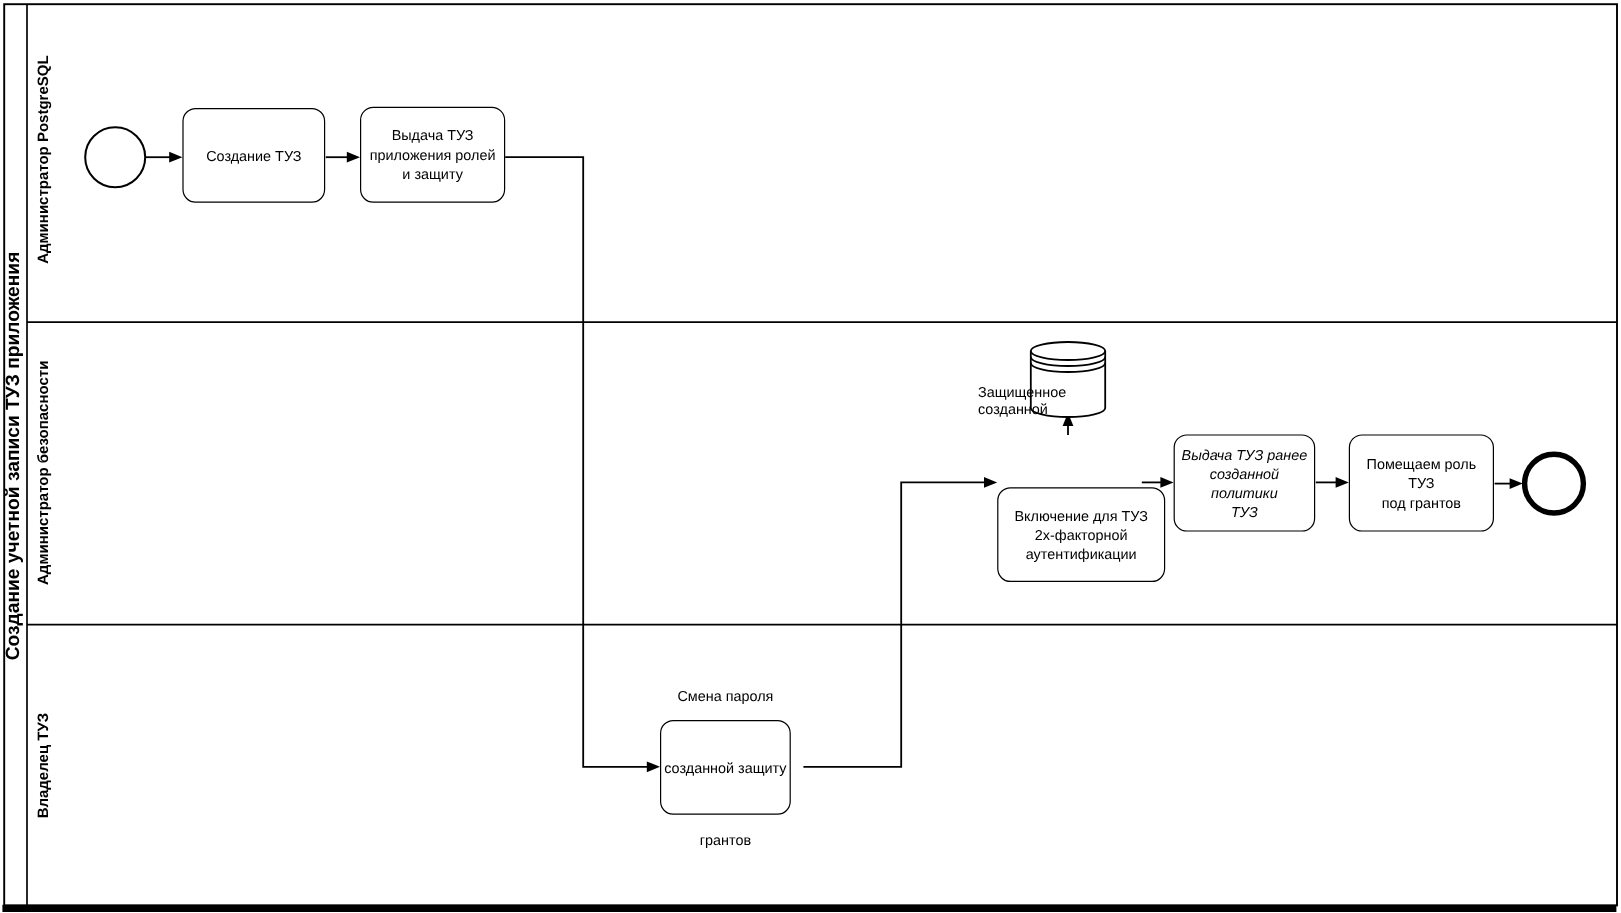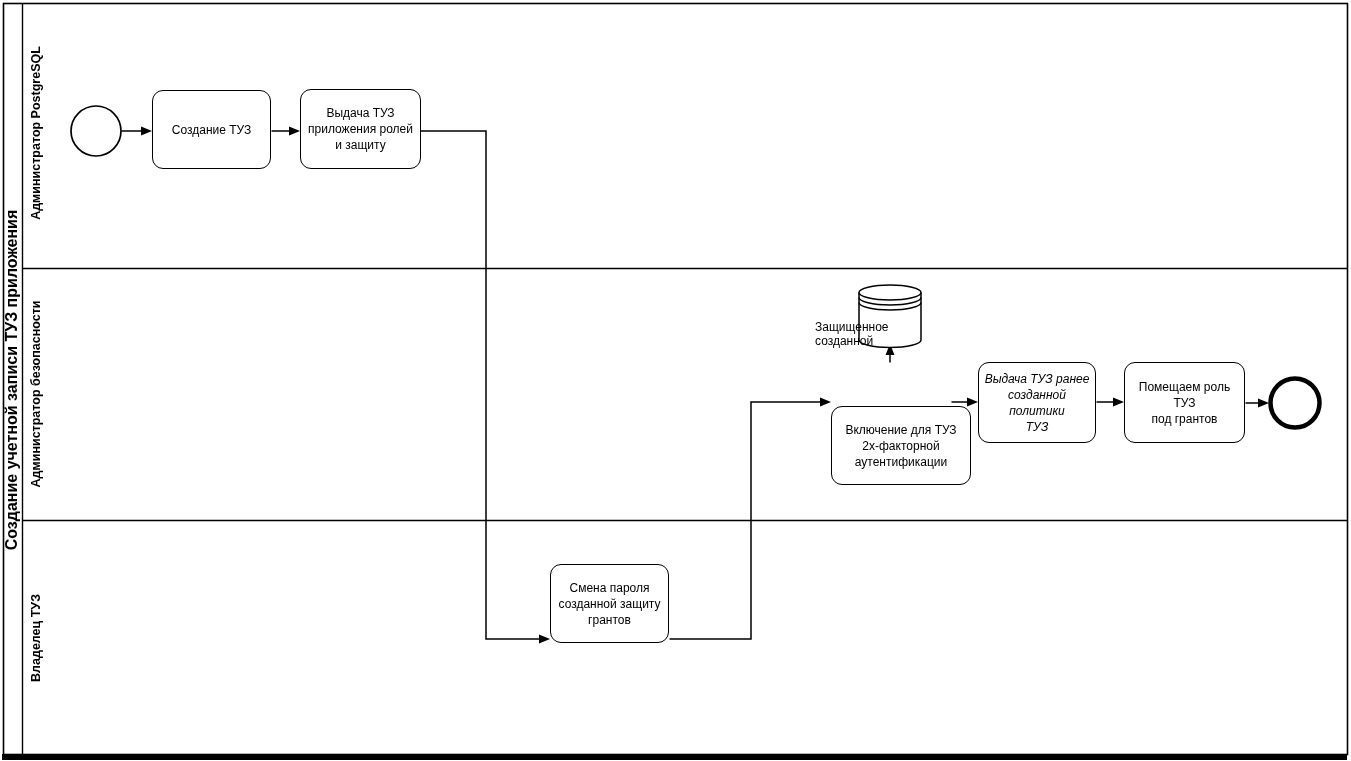--- a/index.html
+++ b/index.html
@@ -136,21 +136,21 @@
     <div>Выдача ТУЗ ранее</div>
     <div>созданной политики</div>
     <div>ТУЗ</div>
   </div>
 
   <div class="task" style="left:1124px; top:362px; width:121px; height:81px;">
     <div>Помещаем роль ТУЗ</div>
     <div>под грантов</div>
   </div>
 
-  <div class="task" style="left:550px; top:564px; width:119px; height:79px;">
+  <div class="task" style="left:550px; top:600px; width:109px; height:79px;gap:44px;">
     <div>Смена пароля</div>
     <div>созданной защиту</div>
     <div>грантов</div>
   </div>
 
   <div class="ds-label">
     <div>Защищенное</div>
     <div>созданной</div>
   </div>
 

